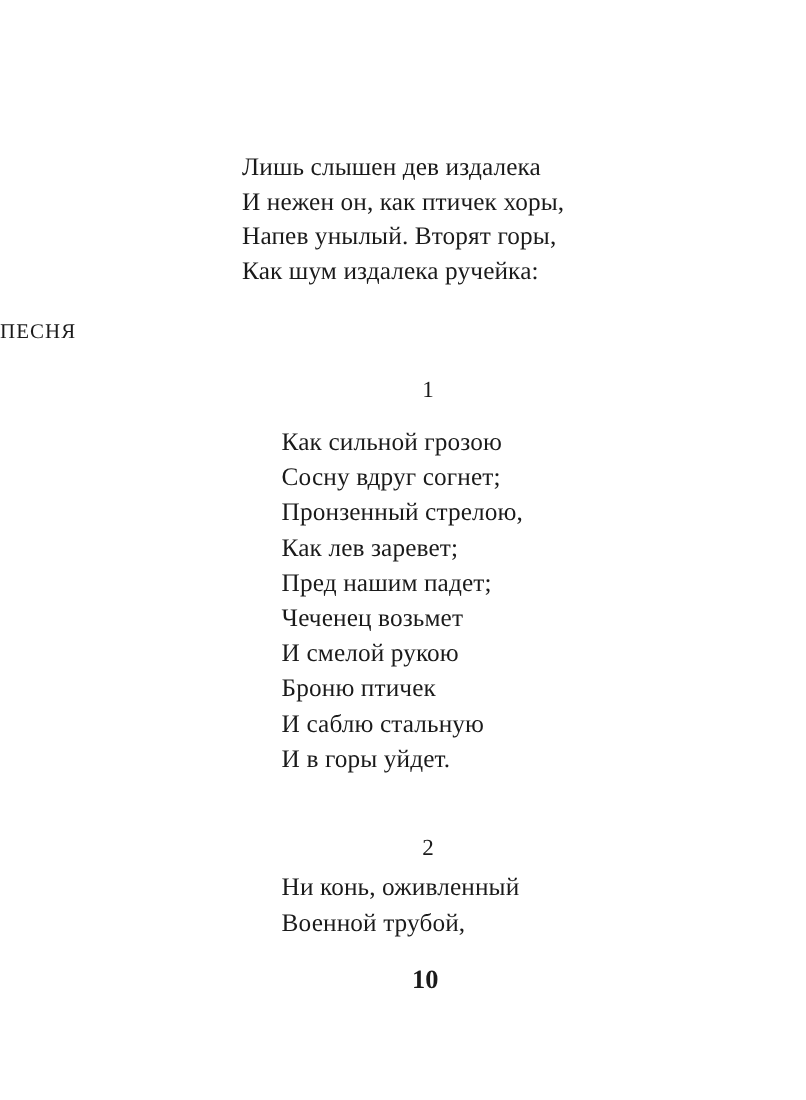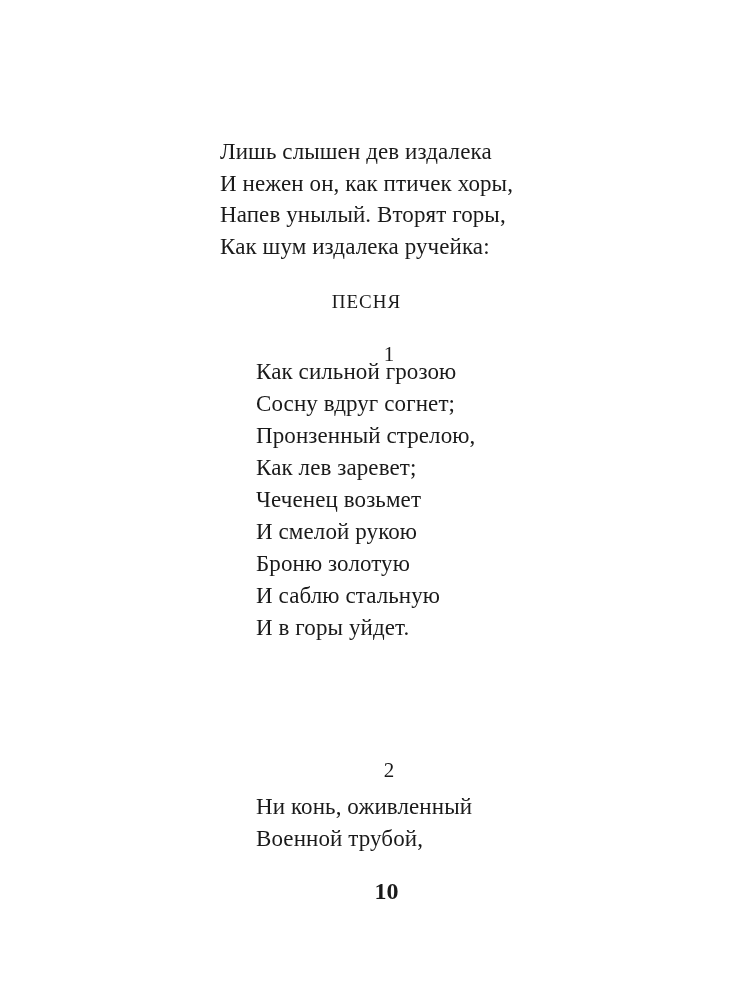--- a/index.html
+++ b/index.html
@@ -2,26 +2,26 @@
 <html><head>
   <meta charset="utf-8">
   <style>
     html, body { margin: 0; padding: 0; background: #ffffff; }
     body { width: 733px; height: 1000px; position: relative; overflow: hidden;
            font-family: "Liberation Serif", "DejaVu Serif", serif; color: #1a1a1a; }
     .block { position: absolute; }
     .line { font-size: 23px; line-height: 32px; white-space: nowrap; letter-spacing: 0.1px; }
     .intro { left: 220px; top: 116px; margin-top: 20px; }
     .intro .line { line-height: 31.5px; }
-    .title { position: absolute; left: 0; width: 733px; top: 290px; text-align: center;
+    .title { position: absolute; left: 0; width: 733px; top: 290px; 
              font-size: 19px; letter-spacing: 1px; line-height: 24px; }
     .num { position: absolute; left: 0; width: 778px; text-align: center; font-size: 21px; line-height: 26px; }
     .num1 { top: 341px; }
     .num2 { top: 757px; }
-    .stanza1 { left: 256px; top: 356px; }
+    .stanza1 { left: 256px; top: 386px; }
     .stanza2 { left: 256px; top: 791px; }
     .pagenum { position: absolute; left: 0; width: 773px; top: 876px; text-align: center;
                font-size: 24px; font-weight: bold; line-height: 30px; }
   </style>
 </head>
 <body>
 
 <div class="block intro">
   <div class="line">Лишь слышен дев издалека</div>
   <div class="line">И нежен он, как птичек хоры,</div>
@@ -31,23 +31,24 @@
 
 <div class="title">ПЕСНЯ</div>
 
 <div class="num num1">1</div>
 
 <div class="block stanza1">
   <div class="line">Как сильной грозою</div>
   <div class="line">Сосну вдруг согнет;</div>
   <div class="line">Пронзенный стрелою,</div>
   <div class="line">Как лев заревет;</div>
+  <div class="line">Пред нашим падет;</div>
   <div class="line">Чеченец возьмет</div>
   <div class="line">И смелой рукою</div>
-  <div class="line">Броню золотую</div>
+  <div class="line">Броню птичек</div>
   <div class="line">И саблю стальную</div>
   <div class="line">И в горы уйдет.</div>
 </div>
 
 <div class="num num2">2</div>
 
 <div class="block stanza2">
   <div class="line">Ни конь, оживленный</div>
   <div class="line">Военной трубой,</div>
 </div>

